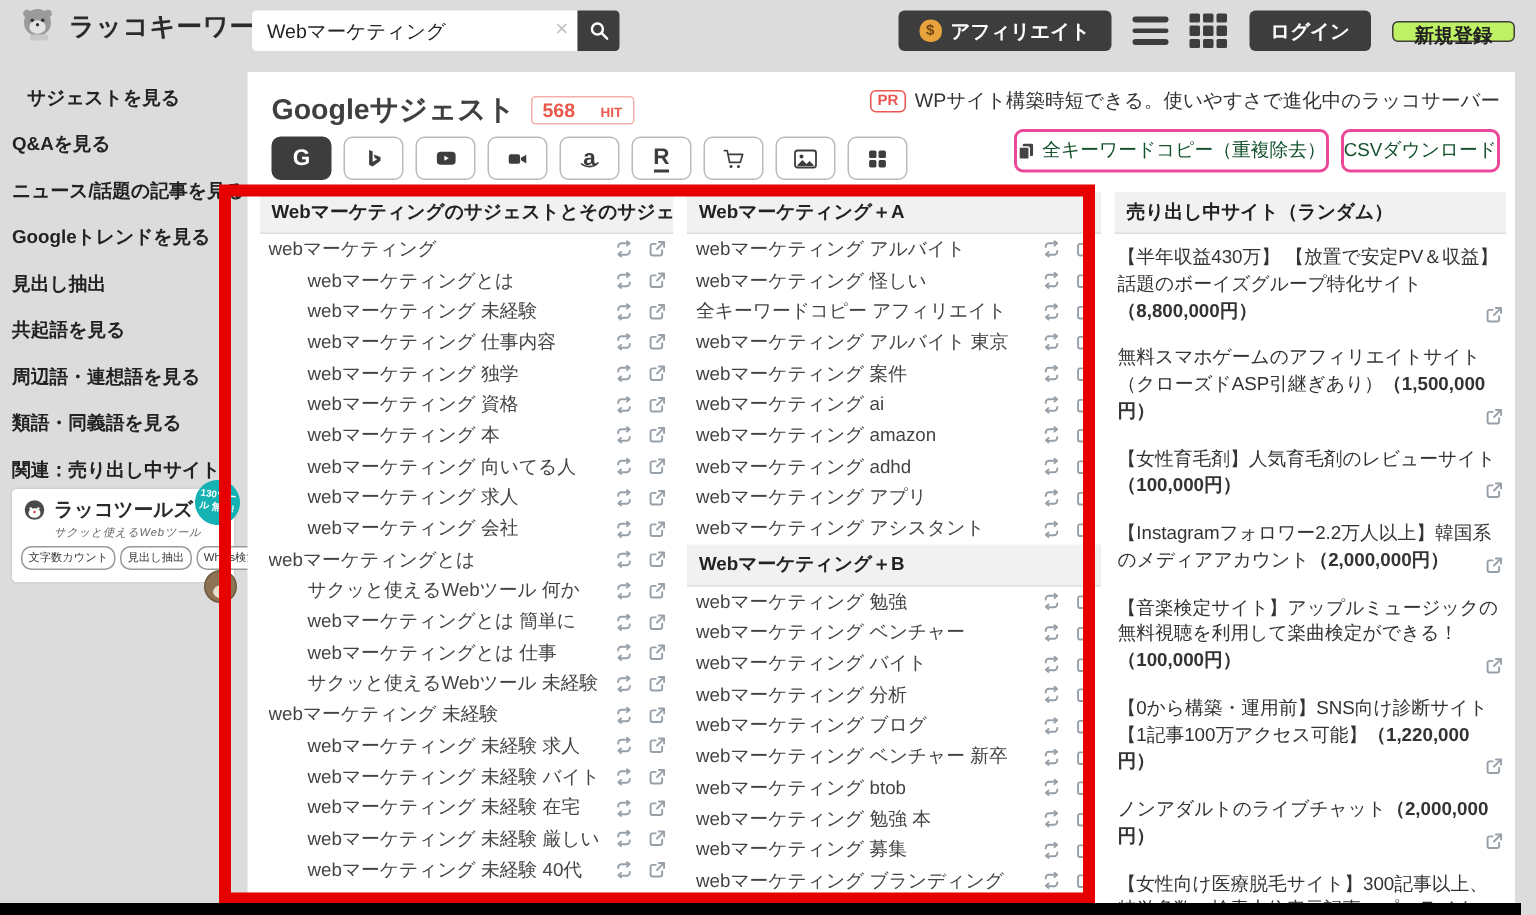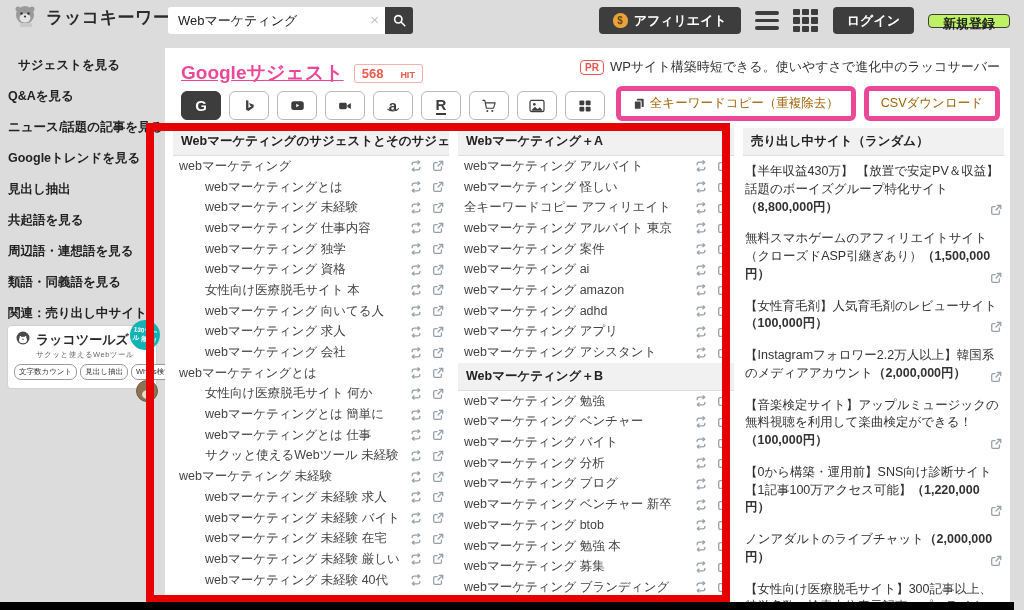--- a/index.html
+++ b/index.html
@@ -31,44 +31,44 @@
   .icon-grid9 { width:26px; height:24px; display:grid; grid-template-columns:repeat(3,7px); grid-template-rows:repeat(3,6.5px); gap:2px; cursor:pointer; }
   .icon-grid9 i { background:#3d3d3d; border-radius:1px; }
   .btn-outline { background:#bef264; color:#222; border:1.5px solid #3d3d3d; border-radius:4px; height:14px;
     padding:0 14px; font-size:13px; font-weight:700; font-family:inherit; cursor:pointer; }
   
   .sidebar { position:absolute; left:0; top:50px; width:165px; }
   .sb-item { padding:7px 6px 7px 8px; font-size:12.5px; font-weight:700; color:#222; cursor:pointer; white-space:nowrap; }
   .sb-item.active { padding-left:18px; }
   .tools-banner { position:absolute; left:7px; top:325px; width:150px; height:64px;
     background:#fff; border:1px solid #d2d2d2; border-radius:4px; padding:5px 4px 4px 6px; }
-  .tb-row { display:flex; align-items:flex-start; gap:4px; }
+  .tb-row { display:flex; align-items:flex-end; gap:4px; }
   .tb-title { font-size:13px; font-weight:700; color:#2b2b2b; }
-  .tb-sub { font-size:7.5px; color:#666; margin:1px 0 4px 22px; letter-spacing:.5px; }
+  .tb-sub { font-size:7.5px; color:#666; margin:1px 0 4px 22px; letter-spacing:.5px;font-style:italic; }
   .tb-badge { position:absolute; right:-4px; top:-6px; width:30px; height:30px; border-radius:50%;
     background:#14b2b2; color:#fff; font-size:6.5px; font-weight:700; display:flex; align-items:center;
     justify-content:center; text-align:center; line-height:1.2; transform:rotate(8deg); }
   .tb-chips { display:flex; gap:3px; }
   .tb-chip { font-size:7.5px; border:1px solid #9a9a9a; border-radius:7px; padding:2px 4px; background:#fff;
     color:#333; font-family:inherit; white-space:nowrap; cursor:pointer; }
   .mini-otter { position:absolute; right:-2px; bottom:-14px; width:22px; height:22px; border-radius:50%;
     background:#8d7354; border:1px solid #6e5a40; }
   .mini-otter::after { content:""; position:absolute; left:5px; top:9px; width:12px; height:9px; border-radius:50%; background:#e9ddca; }
   
   .panel { position:absolute; left:165px; top:48px; width:845px; bottom:0; background:#fff; }
   .title-row { position:absolute; left:16px; top:12px; display:flex; align-items:center; gap:10px; }
-  .page-title { font-size:19px; font-weight:700; color:#ec4899;text-decoration:underline; }
+  .page-title { font-size:19px; font-weight:700; color:#404040; }
   .hit-badge { border:1px solid #f3b0ac; color:#e9594c; border-radius:3px; padding:1px 7px; display:flex; align-items:baseline; gap:17px; }
   .hit-count { font-size:13px; font-weight:700; }
   .hit-unit { font-size:9px; font-weight:700; }
   .pr-row { position:absolute; right:10px; top:10px; display:flex; align-items:center; gap:6px; font-size:13px; color:#333; }
   .pr-badge { border:1px solid #ea5550; color:#ea5550; border-radius:4px; font-size:10px; font-weight:700; padding:1px 4px; }
   .actions-row { position:absolute; right:10px; top:38px; display:flex; gap:8px; }
-  .btn-chip { border:5px solid #ec4899; border-radius:6px; background:#fff; font-size:12.5px; color:#a16207;
-    padding:4px 12px; font-family:inherit; display:flex; align-items:center; gap:5px; cursor:pointer; }
+  .btn-chip { border:2px solid #ec4899; border-radius:6px; background:#fff; font-size:12.5px; color:#14532d;
+    padding:4px 0; font-family:inherit; display:flex; align-items:center; gap:5px; cursor:pointer; }
   .tabs-row { position:absolute; left:16px; top:43px; display:flex; gap:8px; }
   .tab { width:40px; height:29px; border:1px solid #b9b9b9; border-radius:6px; background:#fff; color:#3d3d3d;
     display:flex; align-items:center; justify-content:center; cursor:pointer; position:relative; }
   .tab.active { background:#3d3d3d; border-color:#3d3d3d; color:#fff; }
   .tg { font-size:15px; font-weight:700; line-height:1; }
   .r-u { border-bottom:2px solid currentColor; padding-bottom:1px; }
   
   .cols { position:absolute; left:8px; top:80px; right:6px; bottom:0; display:flex; gap:9px; overflow:hidden; }
   .kcol { width:276px; flex:none; overflow:hidden; }
   .mcol { flex:1; overflow:hidden; }
@@ -377,21 +377,21 @@
               <span>
                 <svg viewBox="0 0 14 14" width="12" height="12" fill="none" stroke="currentColor" stroke-width="1.5" stroke-linecap="round" stroke-linejoin="round">
                   <path d="M6 3H3.5C2.7 3 2 3.7 2 4.5v6C2 11.3 2.7 12 3.5 12h6c.8 0 1.5-.7 1.5-1.5V8"></path>
                   <path d="M8.5 1.5h4v4"></path>
                   <path d="M12.2 1.8L7 7"></path>
                 </svg>
               </span>
             </span>
           </div>
           <div class="krow ind">
-            <span class="txt">女性向け医療脱毛サイト 本</span>
+            <span class="txt">webマーケティング 本</span>
             <span class="ric">
               <span>
                 <svg viewBox="0 0 16 14" width="14" height="12" fill="none" stroke="currentColor" stroke-width="1.5" stroke-linecap="round" stroke-linejoin="round">
                   <path d="M3.5 5.5V5a2.5 2.5 0 0 1 2.5-2.5H12"></path>
                   <path d="M10.3 1l2 1.6-2 1.8"></path>
                   <path d="M12.5 8.5V9a2.5 2.5 0 0 1-2.5 2.5H4"></path>
                   <path d="M5.7 9.3l-2 1.7 2 1.8"></path>
                 </svg>
               </span>
               <span>
@@ -477,21 +477,21 @@
               <span>
                 <svg viewBox="0 0 14 14" width="12" height="12" fill="none" stroke="currentColor" stroke-width="1.5" stroke-linecap="round" stroke-linejoin="round">
                   <path d="M6 3H3.5C2.7 3 2 3.7 2 4.5v6C2 11.3 2.7 12 3.5 12h6c.8 0 1.5-.7 1.5-1.5V8"></path>
                   <path d="M8.5 1.5h4v4"></path>
                   <path d="M12.2 1.8L7 7"></path>
                 </svg>
               </span>
             </span>
           </div>
           <div class="krow ind">
-            <span class="txt">女性向け医療脱毛サイト 何か</span>
+            <span class="txt">サクッと使えるWebツール 何か</span>
             <span class="ric">
               <span>
                 <svg viewBox="0 0 16 14" width="14" height="12" fill="none" stroke="currentColor" stroke-width="1.5" stroke-linecap="round" stroke-linejoin="round">
                   <path d="M3.5 5.5V5a2.5 2.5 0 0 1 2.5-2.5H12"></path>
                   <path d="M10.3 1l2 1.6-2 1.8"></path>
                   <path d="M12.5 8.5V9a2.5 2.5 0 0 1-2.5 2.5H4"></path>
                   <path d="M5.7 9.3l-2 1.7 2 1.8"></path>
                 </svg>
               </span>
               <span>

